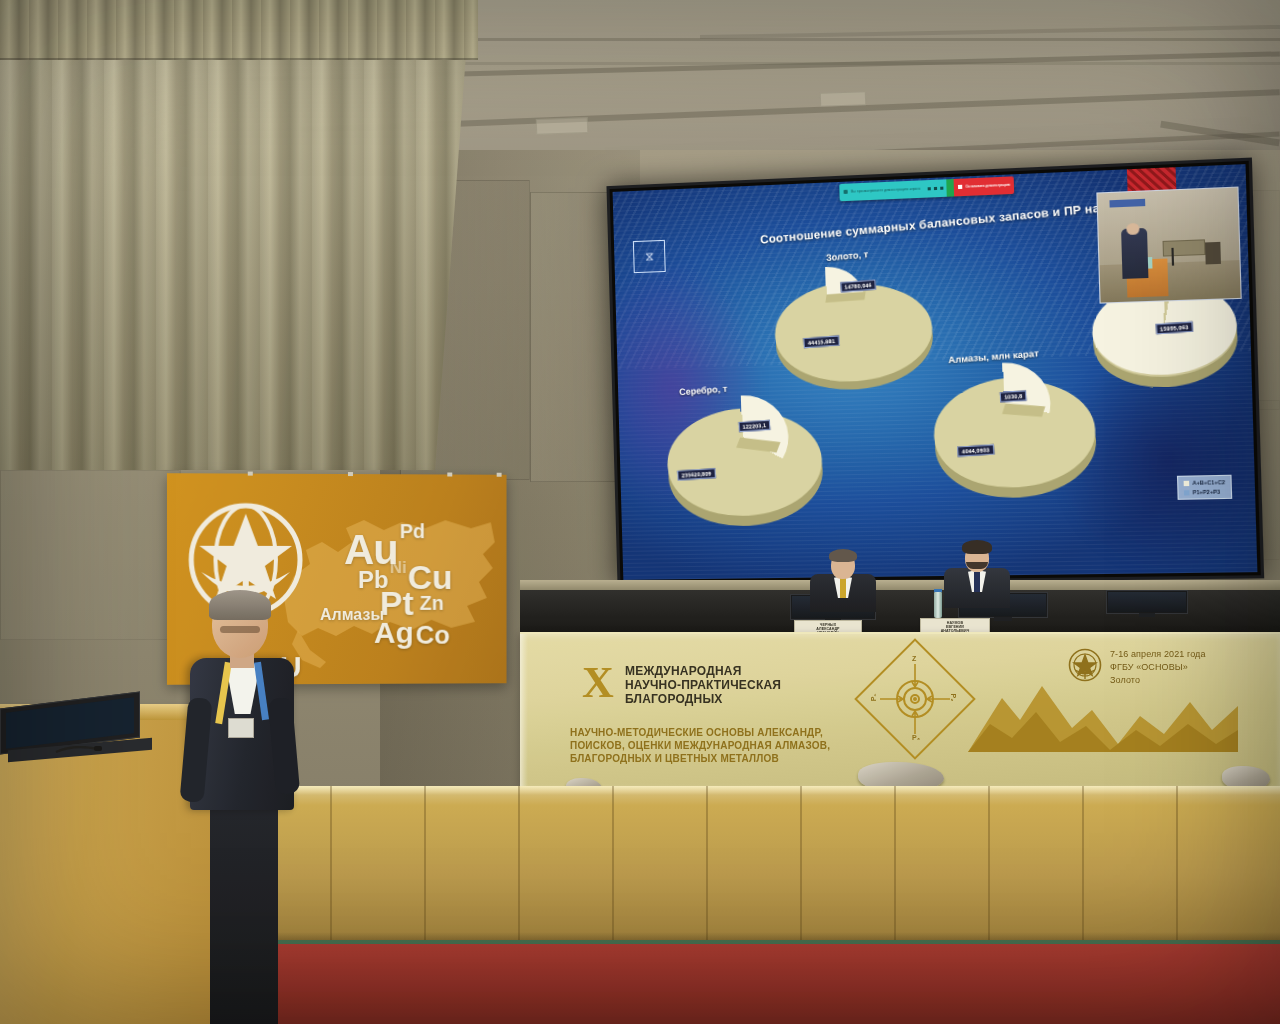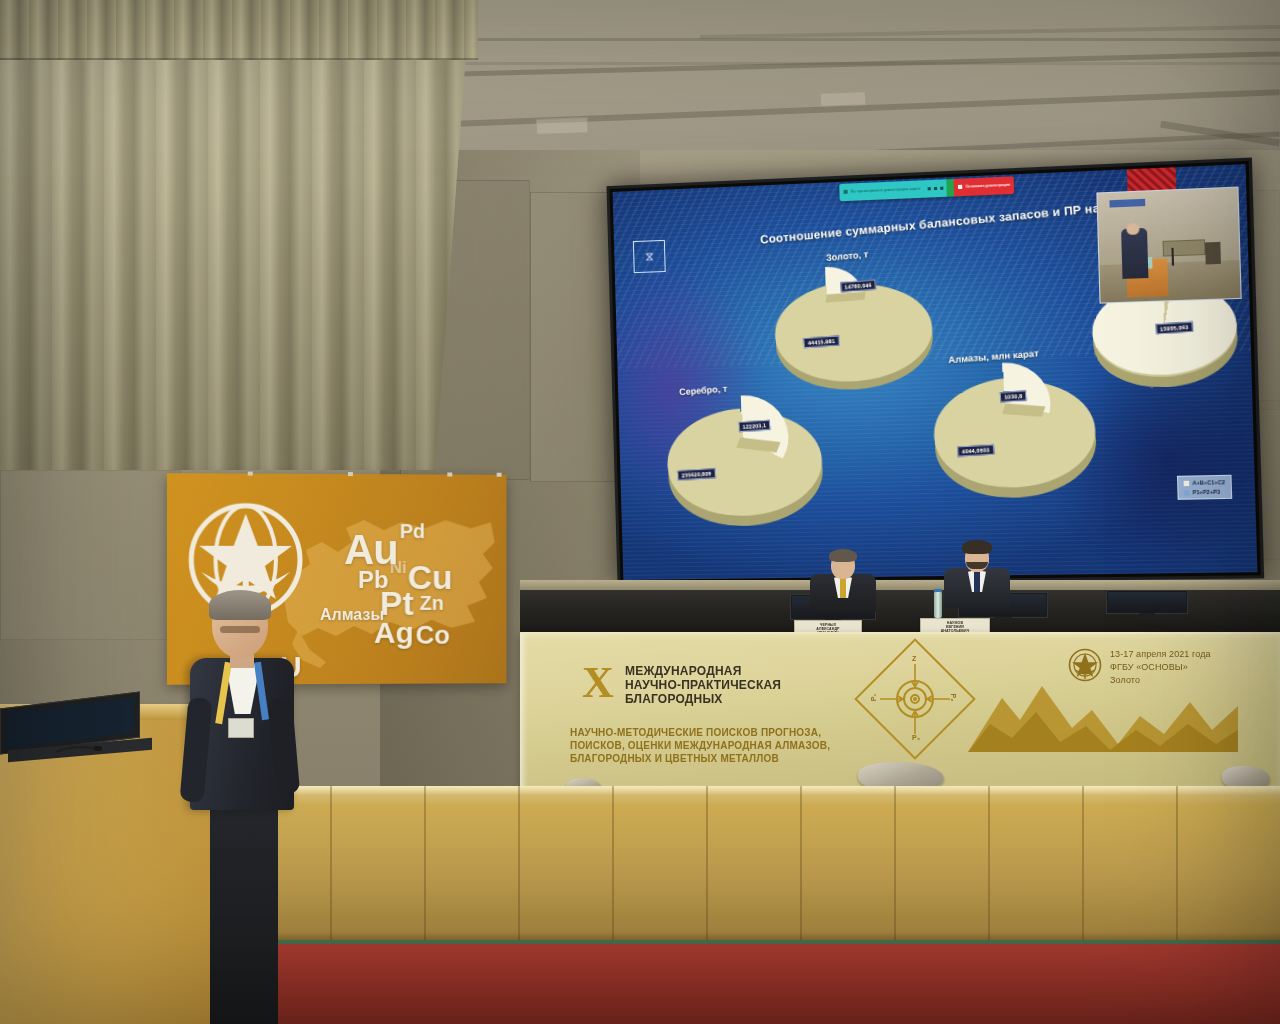--- a/index.html
+++ b/index.html
@@ -439,21 +439,21 @@
 
     <div id="bigX">X</div>
 
     <div id="btitle">
       <div class="l">МЕЖДУНАРОДНАЯ</div>
       <div class="l">НАУЧНО-ПРАКТИЧЕСКАЯ</div>
       <div class="l">БЛАГОРОДНЫХ</div>
     </div>
 
     <div id="bsub">
-      <div class="l">НАУЧНО-МЕТОДИЧЕСКИЕ ПОИСКОВ ПРОГНОЗА,</div>
+      <div class="l">НАУЧНО-МЕТОДИЧЕСКИЕ ОСНОВЫ АЛЕКСАНДР,</div>
       <div class="l">ПОИСКОВ, ОЦЕНКИ МЕЖДУНАРОДНАЯ АЛМАЗОВ,</div>
       <div class="l">БЛАГОРОДНЫХ И ЦВЕТНЫХ МЕТАЛЛОВ</div>
     </div>
 
     <div id="rhomb">
       <div class="dia"></div>
       <div class="c1" style="left:24px;top:24px;width:38px;height:38px"></div>
       <div class="c2" style="left:31px;top:31px;width:24px;height:24px"></div>
       <div class="c3" style="left:38px;top:38px;width:10px;height:10px"></div>
       <div class="dotc" style="left:41px;top:41px;width:4px;height:4px"></div>
@@ -478,21 +478,21 @@
       <div class="emb">
         <svg viewBox="0 0 34 34" style="position:absolute;inset:0">
           <circle cx="17" cy="17" r="15.5" fill="none" stroke="#8a6c16" stroke-width="1.6"></circle>
           <circle cx="17" cy="17" r="11" fill="none" stroke="#8a6c16" stroke-width="1.1"></circle>
           <path d="M17 5 L20.4 14.2 L30 14.2 L22.3 19.9 L25.4 29 L17 23.4 L8.6 29 L11.7 19.9 L4 14.2 L13.6 14.2 Z" fill="#8a6c16"></path>
           <path d="M6 21 Q17 32 28 21 Q17 27 6 21 Z" fill="#8a6c16"></path>
           <path d="M17 20 L17 31" stroke="#8a6c16" stroke-width="1.4"></path>
         </svg>
       </div>
       <div class="txt">
-        <div>13-17 апреля 2021 года</div>
+        <div>7-16 апреля 2021 года</div>
         <div>ФГБУ «ОСНОВЫ»</div>
         <div>Золото</div>
       </div>
     </div>
   </div>
 
   <div class="rock" style="left:566px;top:778px;width:36px;height:20px"></div>
   <div class="rock" style="left:858px;top:762px;width:86px;height:30px"></div>
   <div class="rock" style="left:1222px;top:766px;width:48px;height:24px"></div>
 

